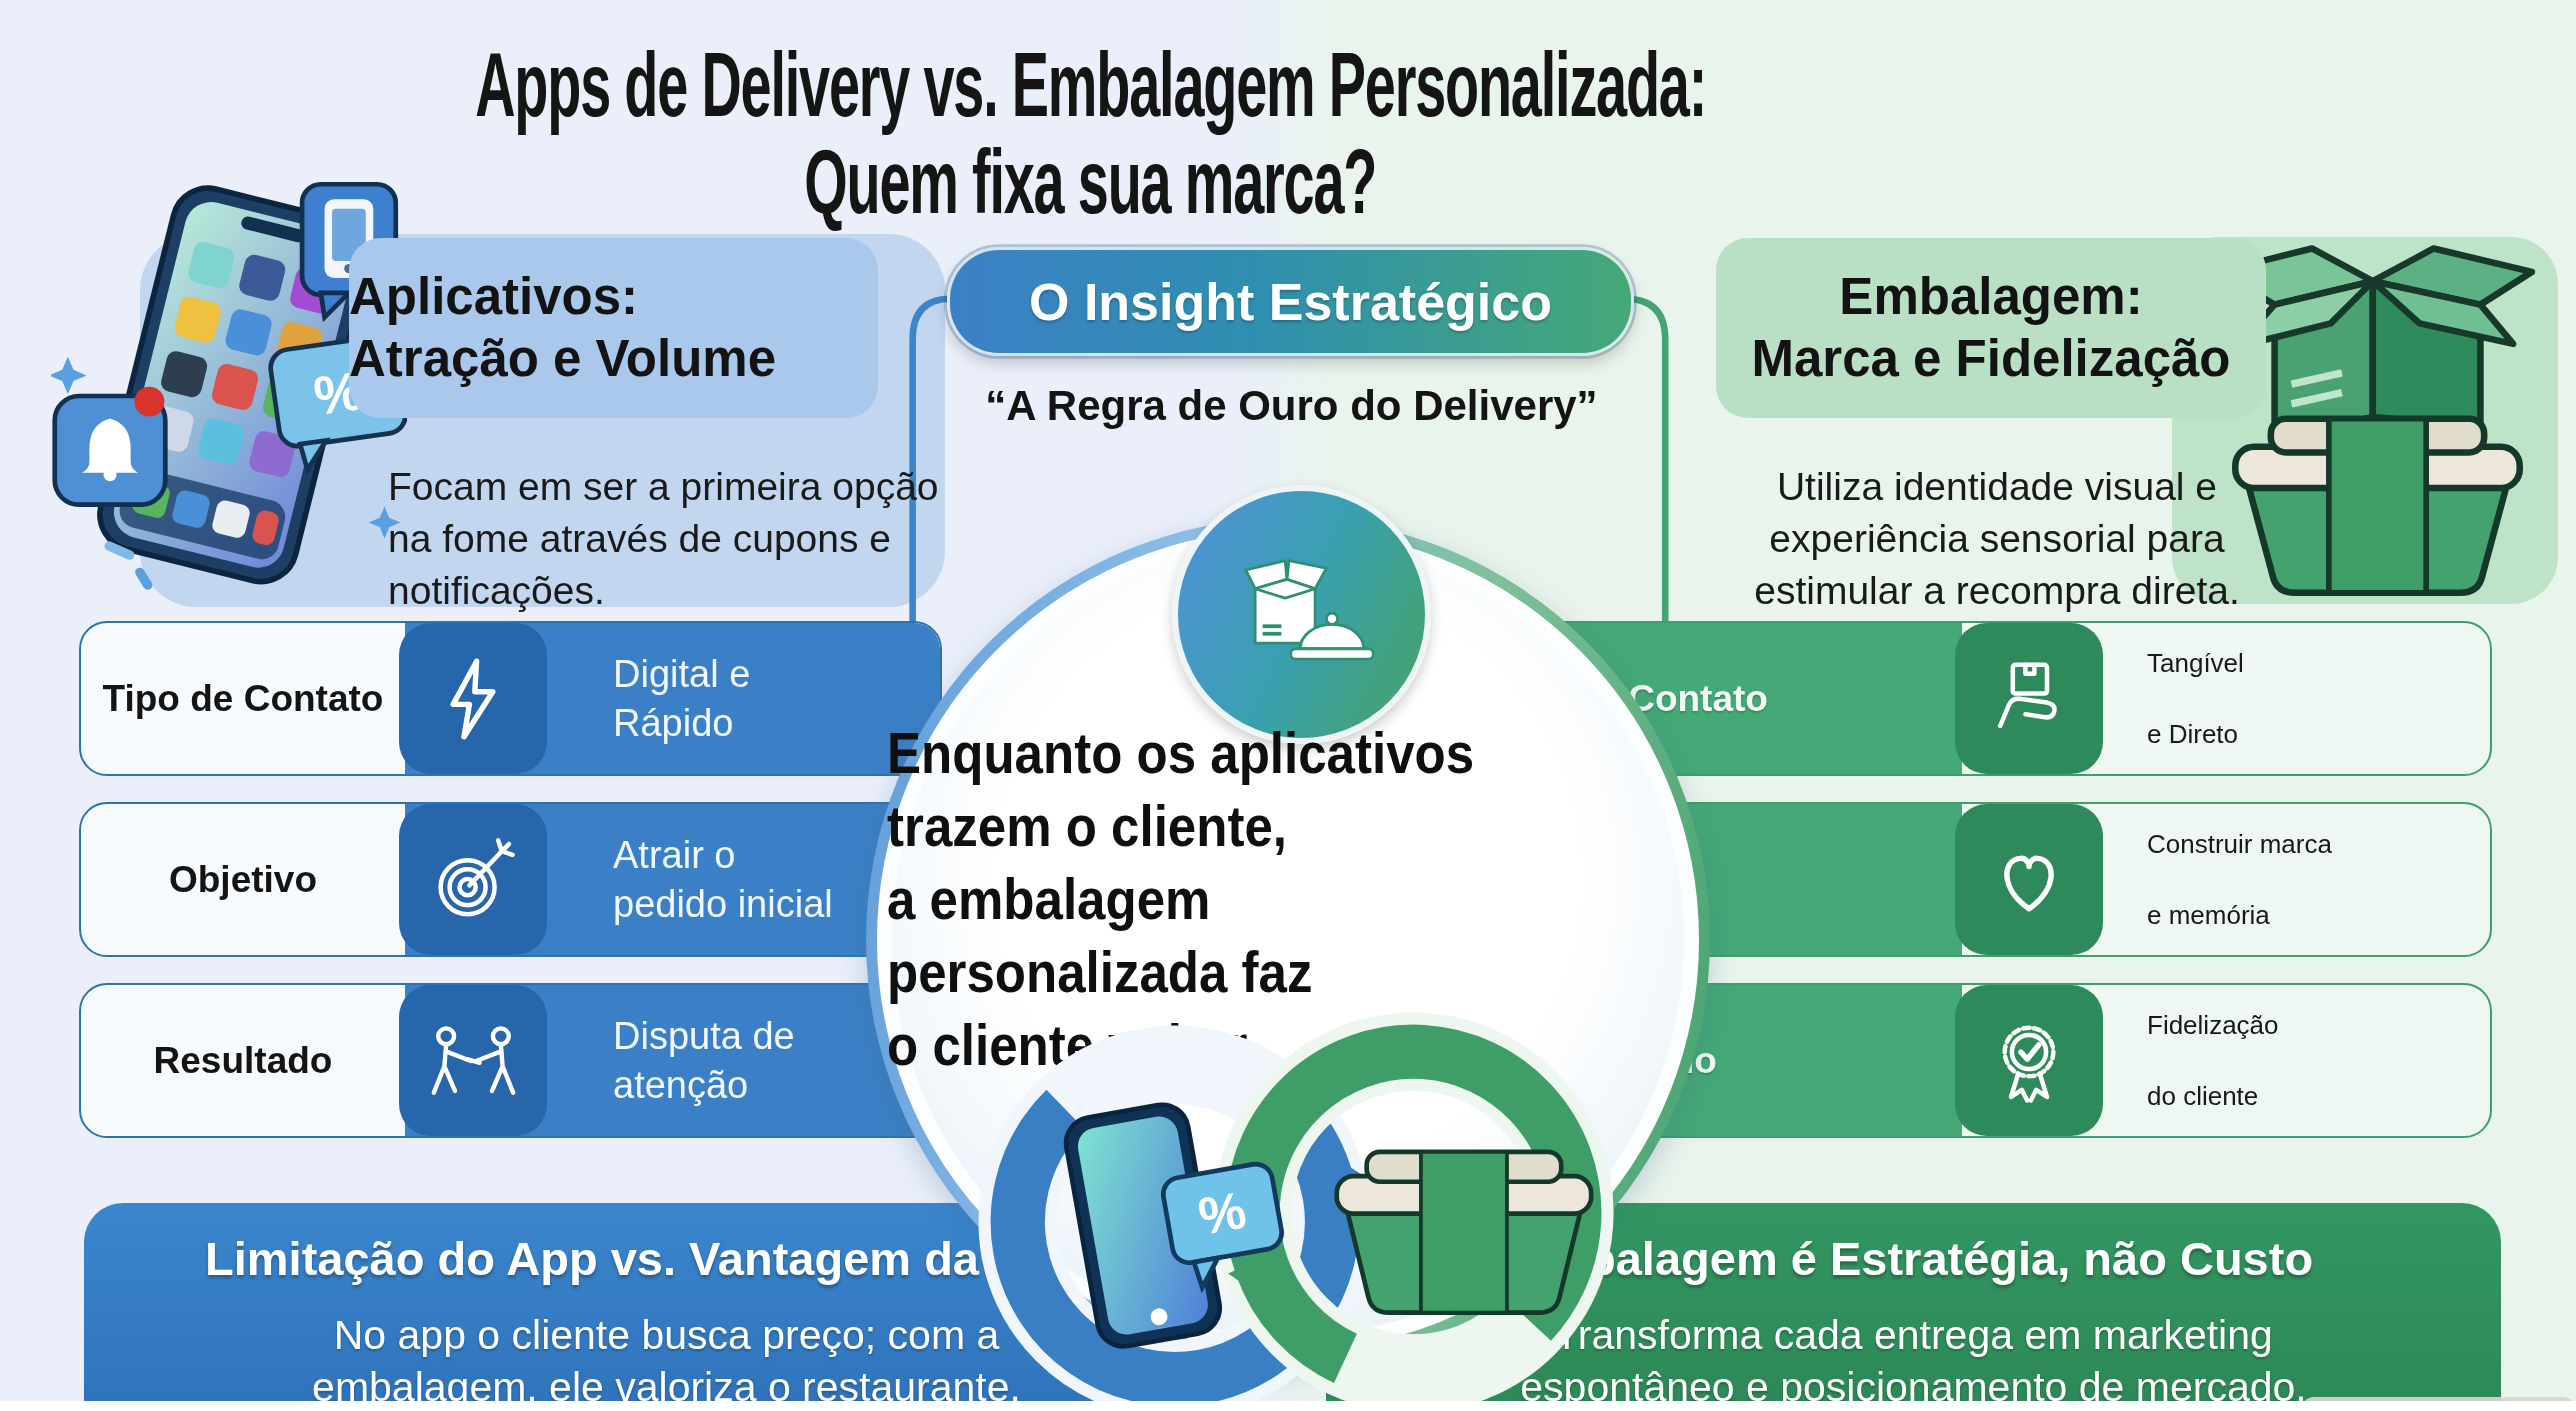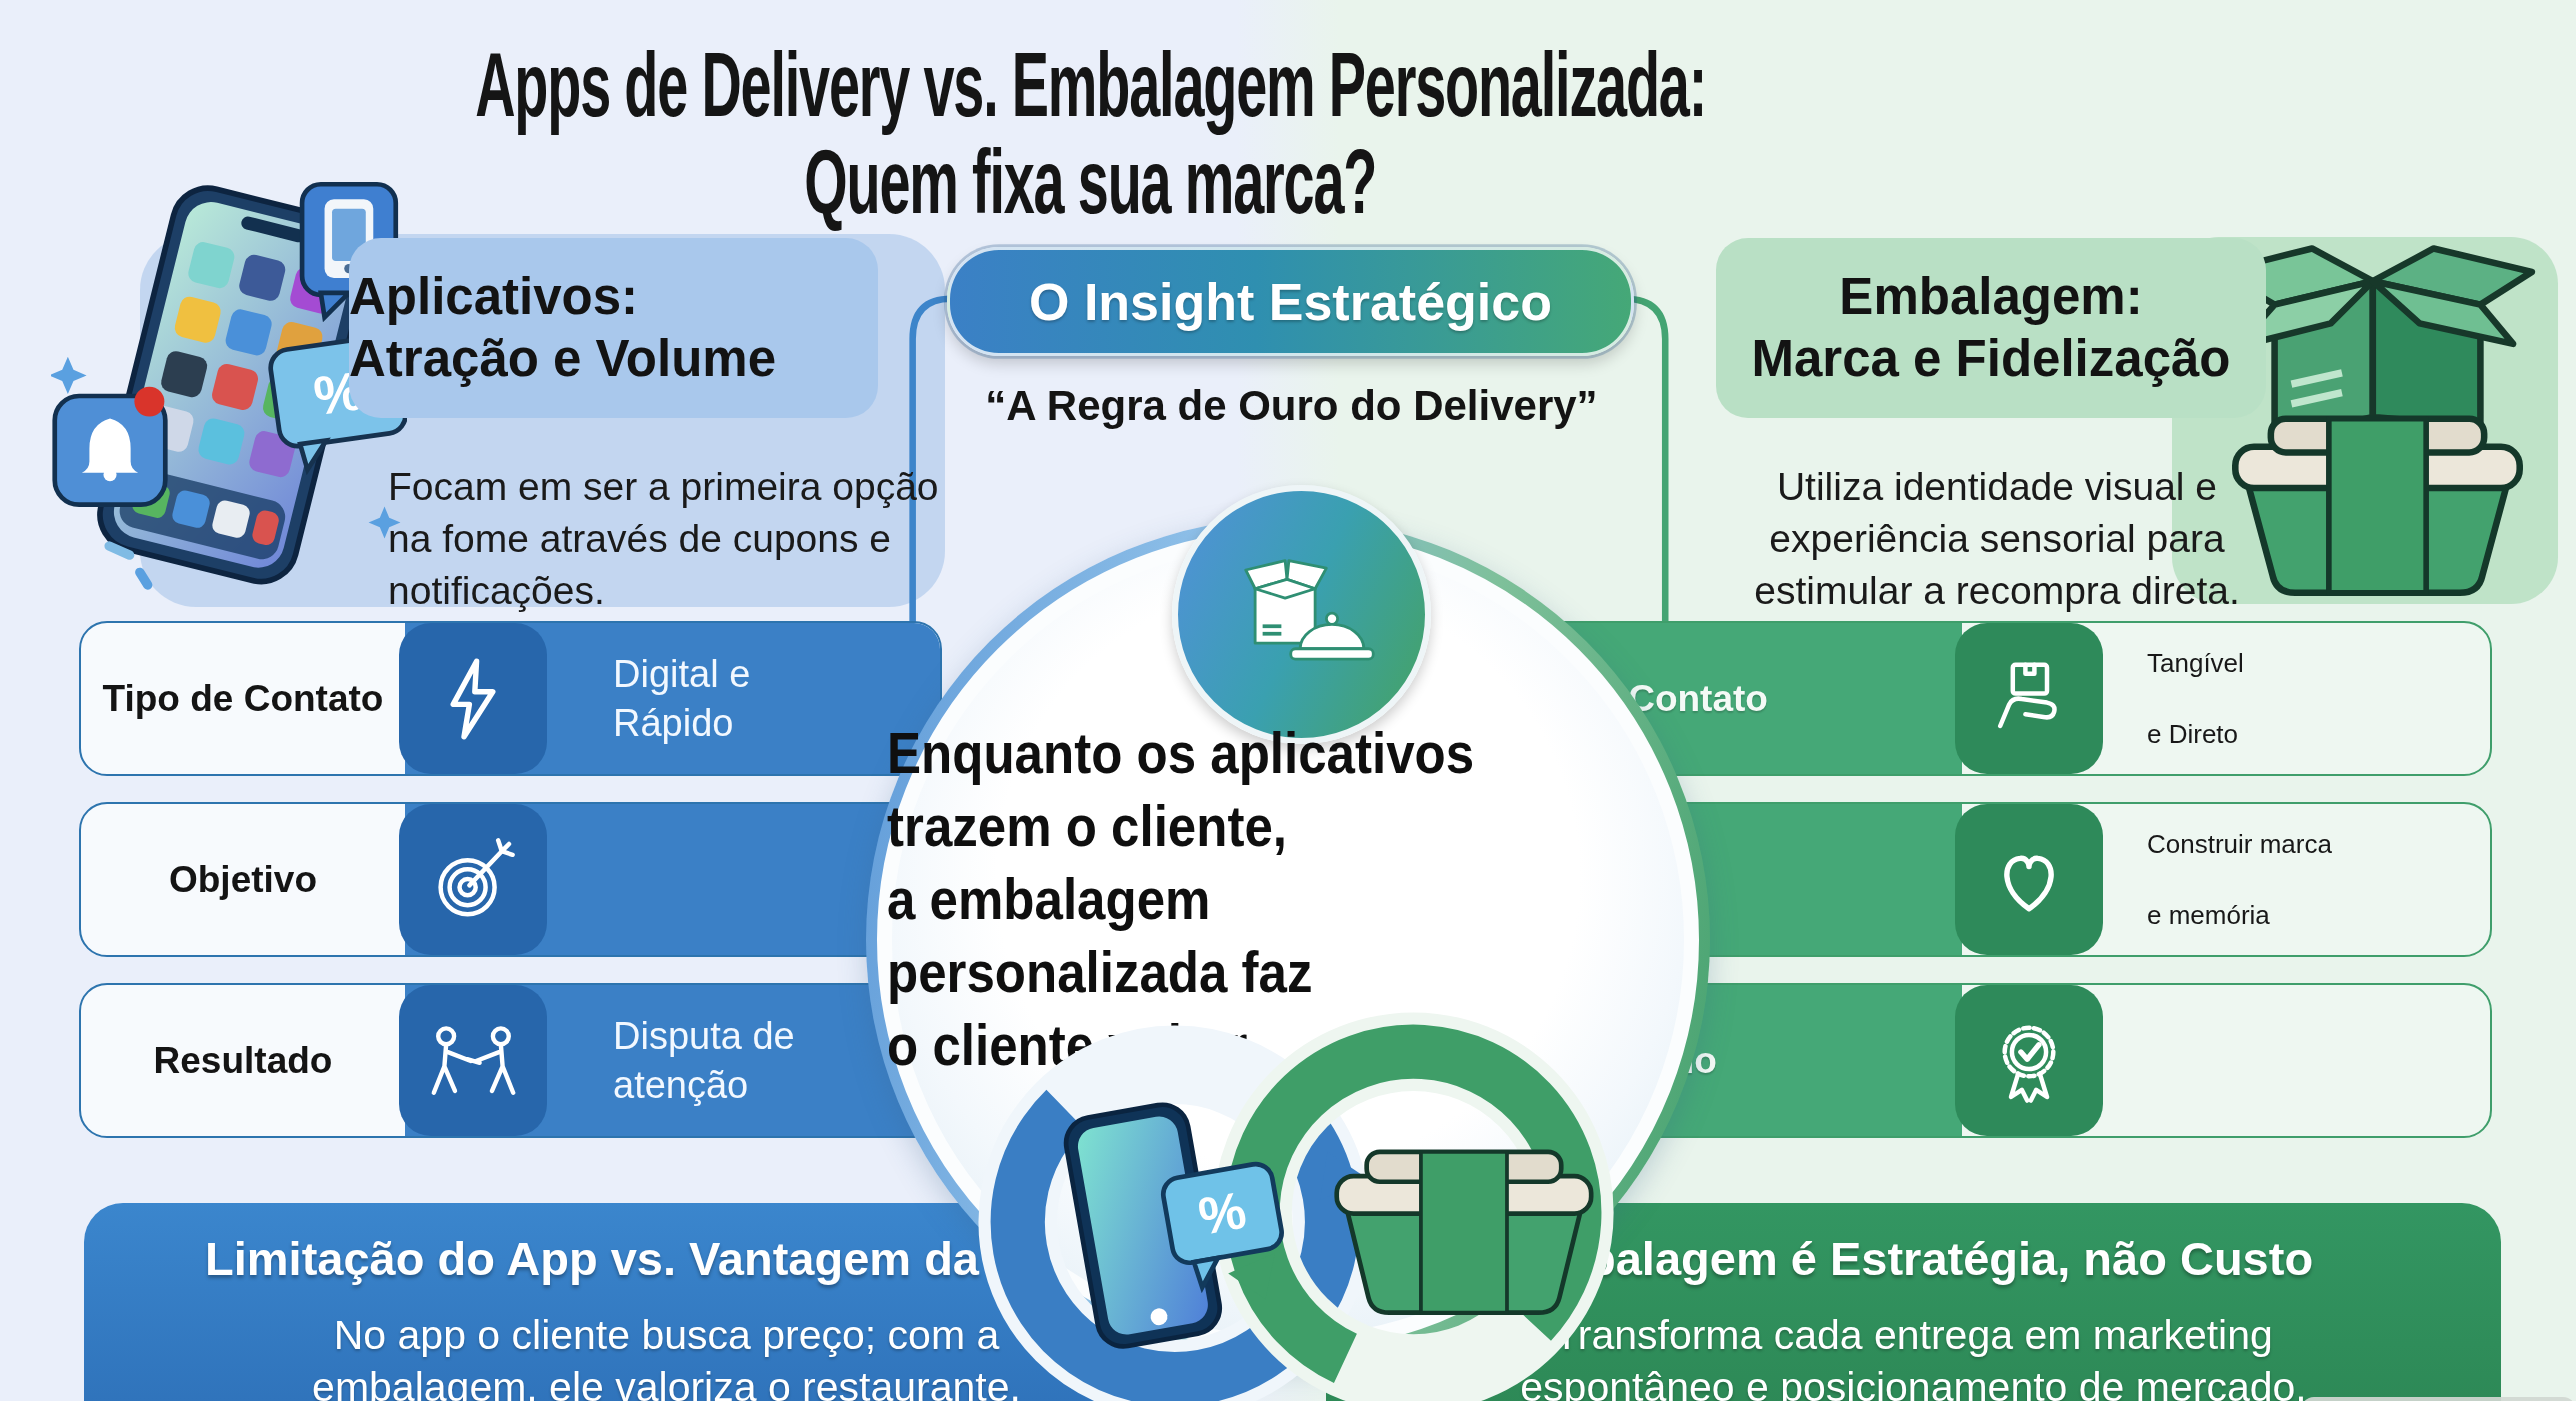--- a/index.html
+++ b/index.html
@@ -251,20 +251,22 @@
     <div class="icon-sq">
       <svg width="90" height="90" viewBox="0 0 100 100" fill="none" stroke="#fff" stroke-width="5" stroke-linecap="round">
         <circle cx="44" cy="58" r="30"></circle>
           <circle cx="44" cy="58" r="20"></circle>
           <circle cx="44" cy="58" r="9"></circle>
         <line x1="46" y1="56" x2="82" y2="18"></line>
         <path d="M82 18 L90 10 M82 18 L94 22 M82 18 L78 6" stroke-width="5"></path>
       </svg>
     </div>
     <div class="lbl">Objetivo</div>
+    <div class="val">Atrair o
+pedido inicial</div>
   </div>
 
   <div class="abs row row-left" style="top:983px">
     <div class="fill"></div>
     <div class="icon-sq">
       <svg width="97" height="90" viewBox="0 0 110 100" fill="none" stroke="#fff" stroke-width="5" stroke-linecap="round">
         <circle cx="24" cy="22" r="9"></circle>
           <circle cx="86" cy="22" r="9"></circle>
         <path d="M24 31 L22 56 M22 56 L10 86 M22 56 L34 84"></path>
         <path d="M86 31 L88 56 M88 56 L100 86 M88 56 L76 84"></path>
@@ -307,20 +309,22 @@
     <div class="icon-sq">
       <svg width="90" height="90" viewBox="0 0 100 100" fill="none" stroke="#fff" stroke-linejoin="round" stroke-linecap="round">
         <circle cx="50" cy="40" r="27" stroke-width="5" stroke-dasharray="7 5"></circle>
         <circle cx="50" cy="40" r="19" stroke-width="5"></circle>
         <path d="M41 40 L48 48 L61 32" stroke-width="6"></path>
         <path d="M38 64 L30 90 L42 82 L48 94" stroke-width="5"></path>
         <path d="M62 64 L70 90 L58 82 L52 94" stroke-width="5"></path>
       </svg>
     </div>
     <div class="lbl">Resultado</div>
+    <div class="val">Fidelização
+do cliente</div>
   </div>
 
   <div class="abs footer-box footer-blue">
     <div class="footer-title">Limitação do App vs. Vantagem da Marca</div>
     <div class="footer-body">No app o cliente busca preço; com a
 embalagem, ele valoriza o restaurante.</div>
   </div>
   <div class="abs footer-box footer-green">
     <div class="footer-title">Embalagem é Estratégia, não Custo</div>
     <div class="footer-body">Transforma cada entrega em marketing

